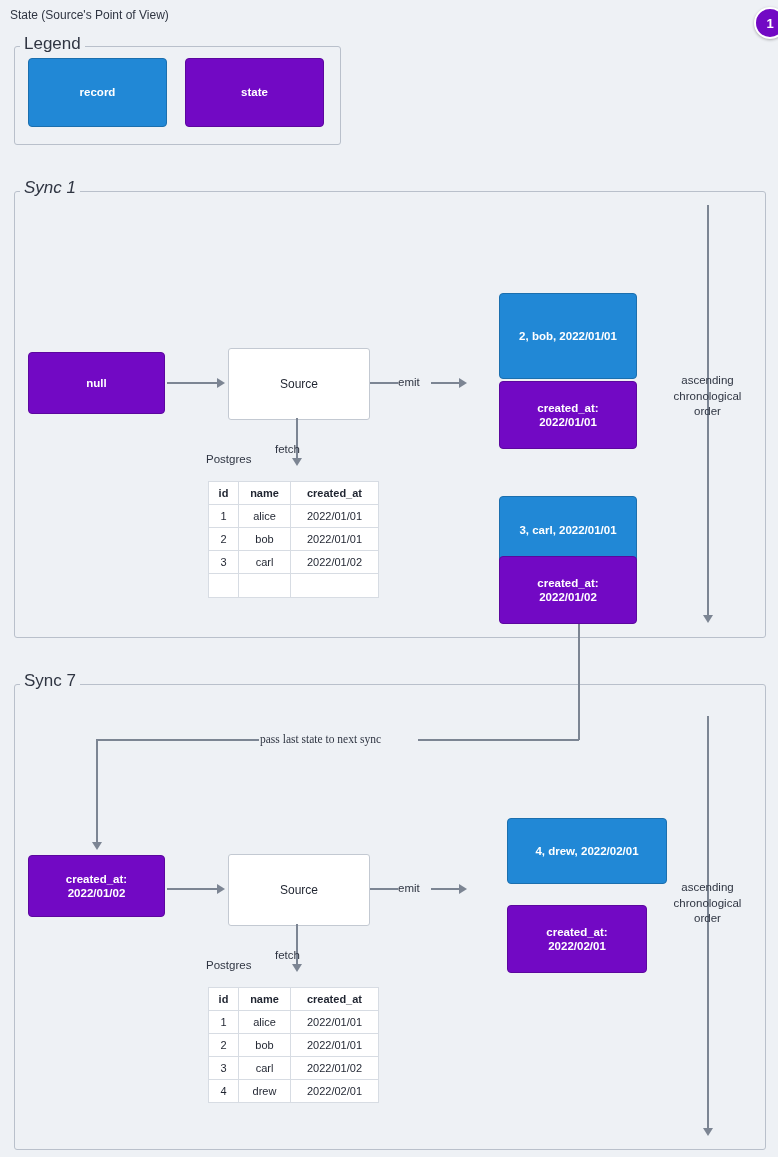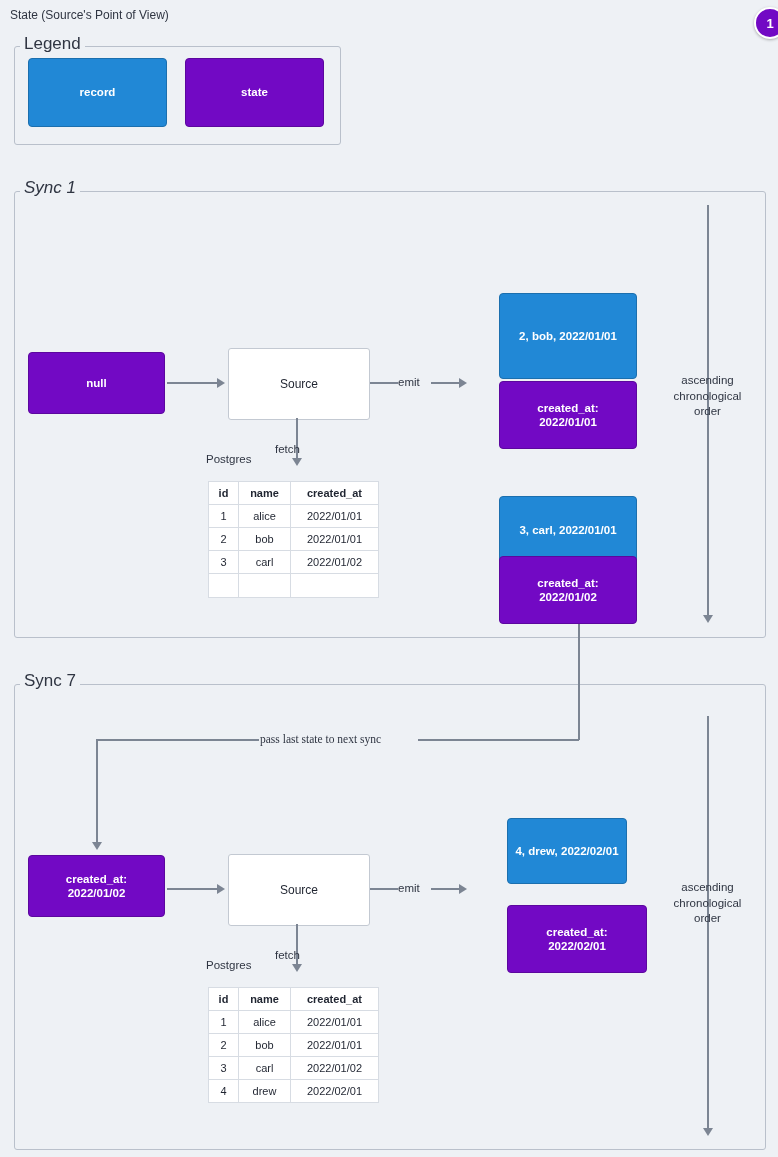--- a/index.html
+++ b/index.html
@@ -244,21 +244,21 @@
         <td>2022/02/01</td>
       </tr>
     </tbody>
   </table>
 
   <div class="ln hln" style="left:370px;top:888px;width:28px;"></div>
   <div class="lbl" style="left:398px;top:881px;">emit</div>
   <div class="ln hln" style="left:431px;top:888px;width:28px;"></div>
   <div class="arrowhead ah-right" style="left:459px;top:884px;"></div>
 
-  <div class="node record" style="left:507px;top:818px;width:120px;height:66px;">4, drew, 2022/02/01</div>
+  <div class="node record" style="left:507px;top:818px;width:160px;height:66px;">4, drew, 2022/02/01</div>
   <div class="node state" style="left:507px;top:905px;width:140px;height:68px;">created_at:
 2022/02/01</div>
 
   <div class="ln vln" style="left:707px;top:716px;height:414px;"></div>
   <div class="arrowhead ah-down" style="left:703px;top:1128px;"></div>
   <div class="lbl" style="left:660px;top:880px;width:95px;">ascending
 chronological
 order</div>
 
 </div>

